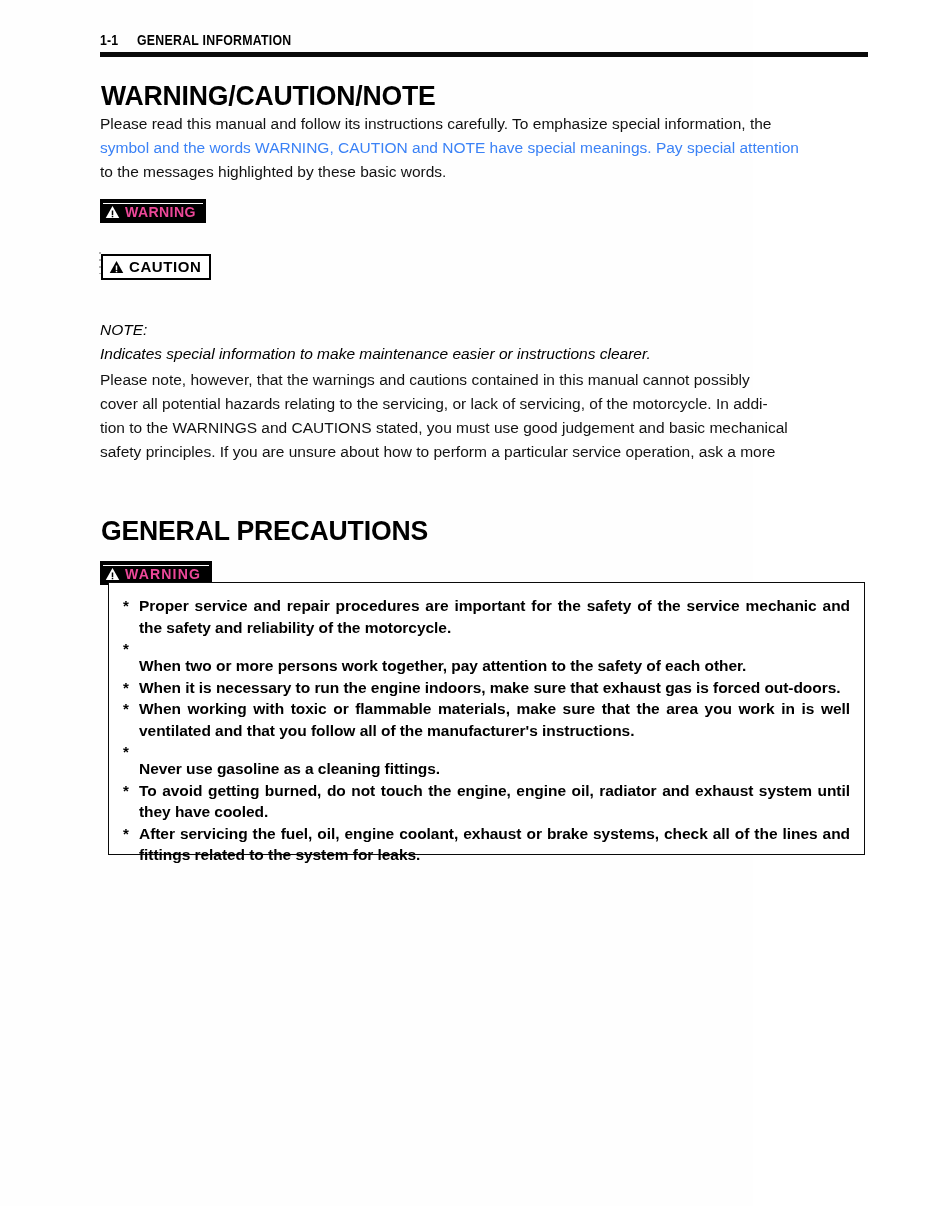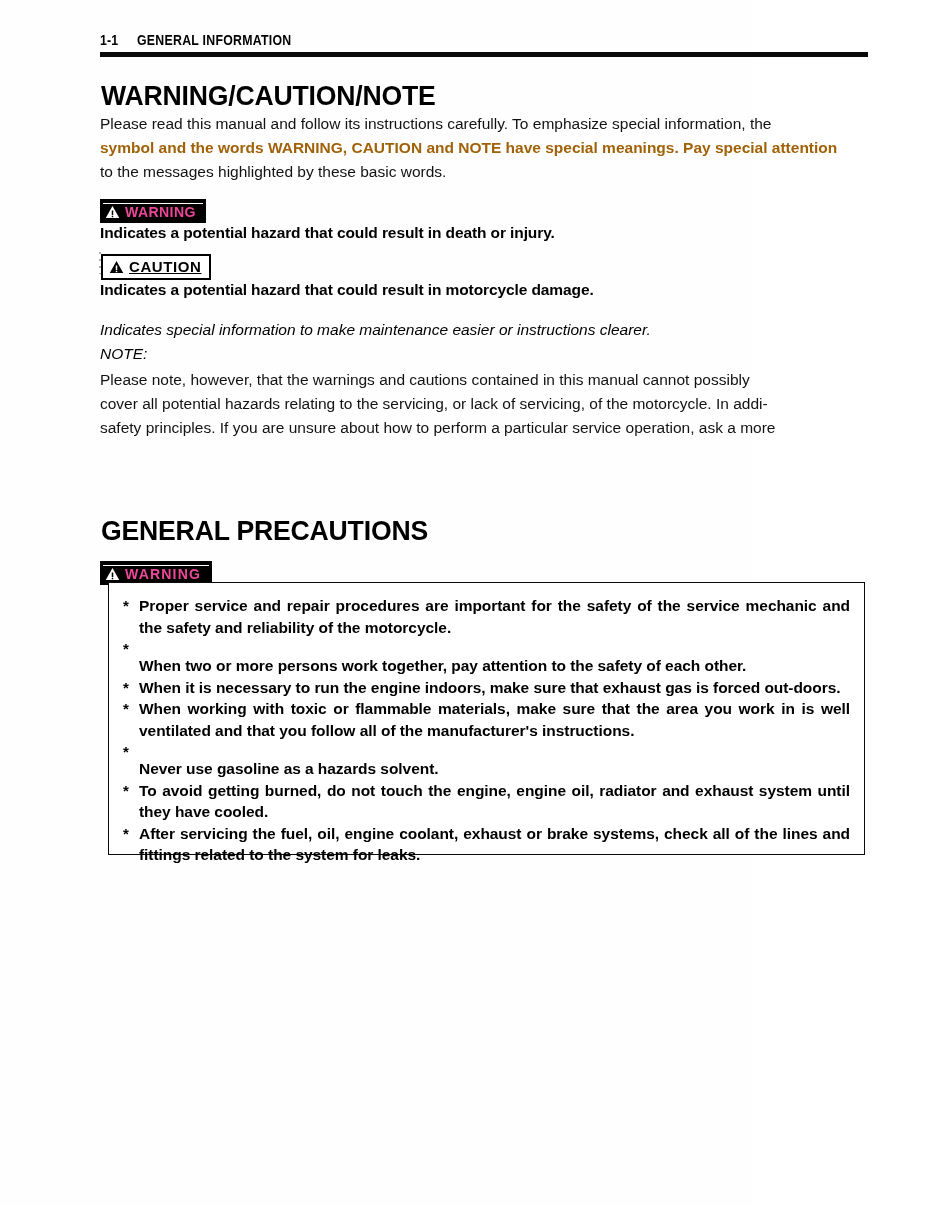--- a/index.html
+++ b/index.html
@@ -78,22 +78,21 @@
     position: absolute;
     left: 100px;
     width: 768px;
     font-size: 15.5px;
     line-height: 24px;
     text-align: justify;
     text-justify: inter-word;
     color: #121212;
   }
   .para.faded-mid > .line-faded {
-    color: #a16207;
-    font-weight: bold;
+    color: #3b82f6;
   }
   .para .line {
     display: block;
   }
 
   #intro-paragraph { top: 112px; }
   #body-paragraph  { top: 368px; }
 
   
   .badge-warning {
@@ -142,21 +141,21 @@
 
   .tri {
     width: 15px;
     height: 14px;
     margin-right: 5px;
     flex: 0 0 auto;
     display: block;
   }
 
   #badge-warning-1 { left: 100px; top: 199px; }
-  #badge-caution-1 { left: 101px; top: 254px; text-decoration: underline; }
+  #badge-caution-1 { left: 101px; top: 254px; }
   #badge-warning-2 { left: 100px; top: 561px; letter-spacing: 1px; }
   #badge-warning-2 .badge-label { letter-spacing: 1.2px; }
 
   
   .alert-desc {
     position: absolute;
     left: 100px;
     width: 768px;
     font-size: 15.5px;
     font-weight: bold;
@@ -254,41 +253,40 @@
 
   <div class="badge-warning" id="badge-warning-1">
     <span class="badge-inner-rule"></span>
     <svg class="tri" viewBox="0 0 20 18" aria-hidden="true">
       <polygon points="10,1 19,17 1,17" fill="#ffffff"></polygon>
       <rect x="9" y="7" width="2" height="6" fill="#000000"></rect>
       <rect x="9" y="14" width="2" height="2" fill="#000000"></rect>
     </svg>
     <span class="badge-label">WARNING</span>
   </div>
-  <div class="alert-desc" id="warning-description">Indicates a potential hazard that could result in death or injury.</div>
 
   <div class="gutter-speckle" id="speckle-caution"></div>
   <div class="badge-caution" id="badge-caution-1">
     <svg class="tri" viewBox="0 0 20 18" aria-hidden="true">
       <polygon points="10,1 19,17 1,17" fill="#000000"></polygon>
       <rect x="9" y="7" width="2" height="6" fill="#ffffff"></rect>
       <rect x="9" y="14" width="2" height="2" fill="#ffffff"></rect>
     </svg>
     <span class="badge-label">CAUTION</span>
   </div>
-  <div class="alert-desc" id="caution-description">Indicates a potential hazard that could result in motorcycle damage.</div>
 
   <div class="note-block" id="note-block">
+    <div>NOTE:</div>
     <div>Indicates special information to make maintenance easier or instructions clearer.</div>
-    <div>NOTE:</div>
   </div>
 
   <div class="para" id="body-paragraph">
     <span class="line">Please note, however, that the warnings and cautions contained in this manual cannot possibly</span>
     <span class="line">cover all potential hazards relating to the servicing, or lack of servicing, of the motorcycle. In addi-</span>
+    <span class="line">tion to the WARNINGS and CAUTIONS stated, you must use good judgement and basic mechanical</span>
     <span class="line">safety principles. If you are unsure about how to perform a particular service operation, ask a more</span>
   </div>
 
   <div class="h1" id="heading-general-precautions">GENERAL PRECAUTIONS</div>
 
   <div class="badge-warning" id="badge-warning-2">
     <span class="badge-inner-rule"></span>
     <svg class="tri" viewBox="0 0 20 18" aria-hidden="true">
       <polygon points="10,1 19,17 1,17" fill="#ffffff"></polygon>
       <rect x="9" y="7" width="2" height="6" fill="#000000"></rect>
@@ -312,21 +310,21 @@
       <li class="precaution-item">
         <span class="precaution-marker">*</span>
         <span class="precaution-text">When it is necessary to run the engine indoors, make sure that exhaust gas is forced out-doors.</span>
       </li>
       <li class="precaution-item">
         <span class="precaution-marker">*</span>
         <span class="precaution-text">When working with toxic or flammable materials, make sure that the area you work in is well ventilated and that you follow all of the manufacturer's instructions.</span>
       </li>
       <li class="precaution-item">
         <span class="precaution-marker">*</span>
-        <span class="precaution-text nojust">Never use gasoline as a hazards solvent.</span>
+        <span class="precaution-text nojust">Never use gasoline as a cleaning fittings.</span>
       </li>
       <li class="precaution-item">
         <span class="precaution-marker">*</span>
         <span class="precaution-text">To avoid getting burned, do not touch the engine, engine oil, radiator and exhaust system until they have cooled.</span>
       </li>
       <li class="precaution-item">
         <span class="precaution-marker">*</span>
         <span class="precaution-text">After servicing the fuel, oil, engine coolant, exhaust or brake systems, check all of the lines and fittings related to the system for leaks.</span>
       </li>
     </ul>

